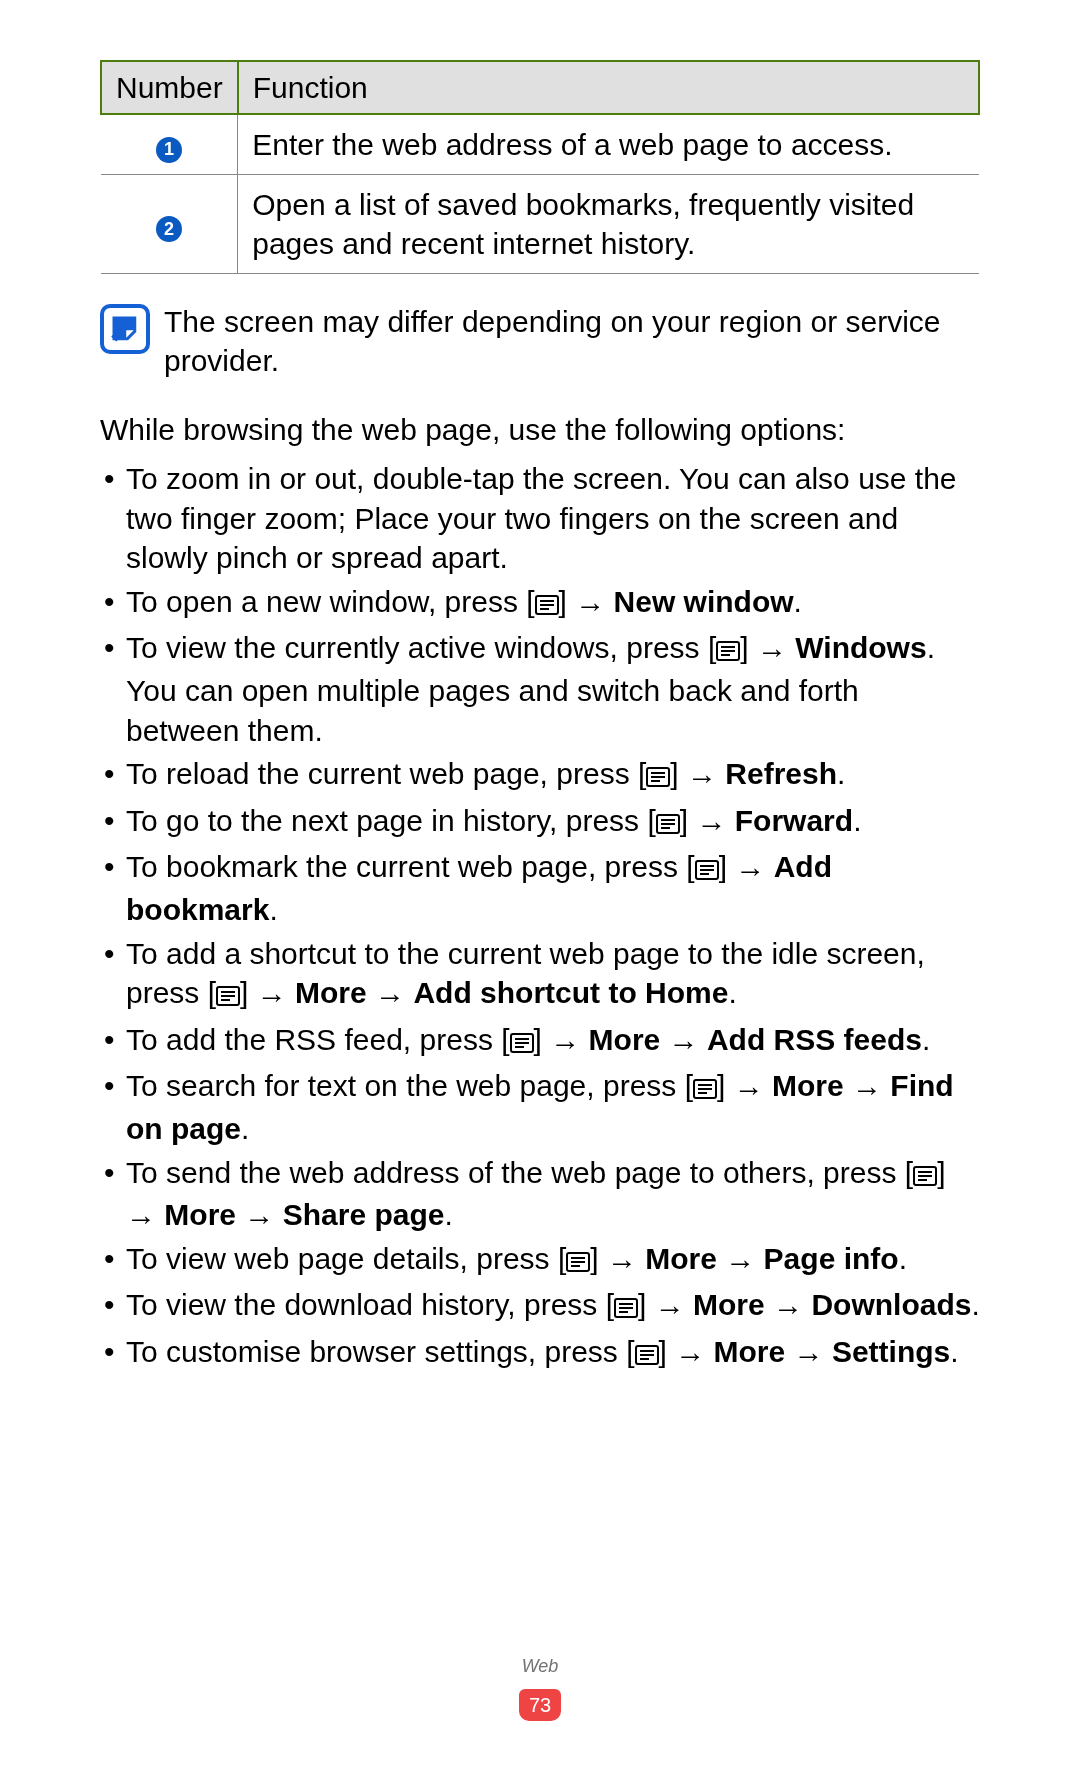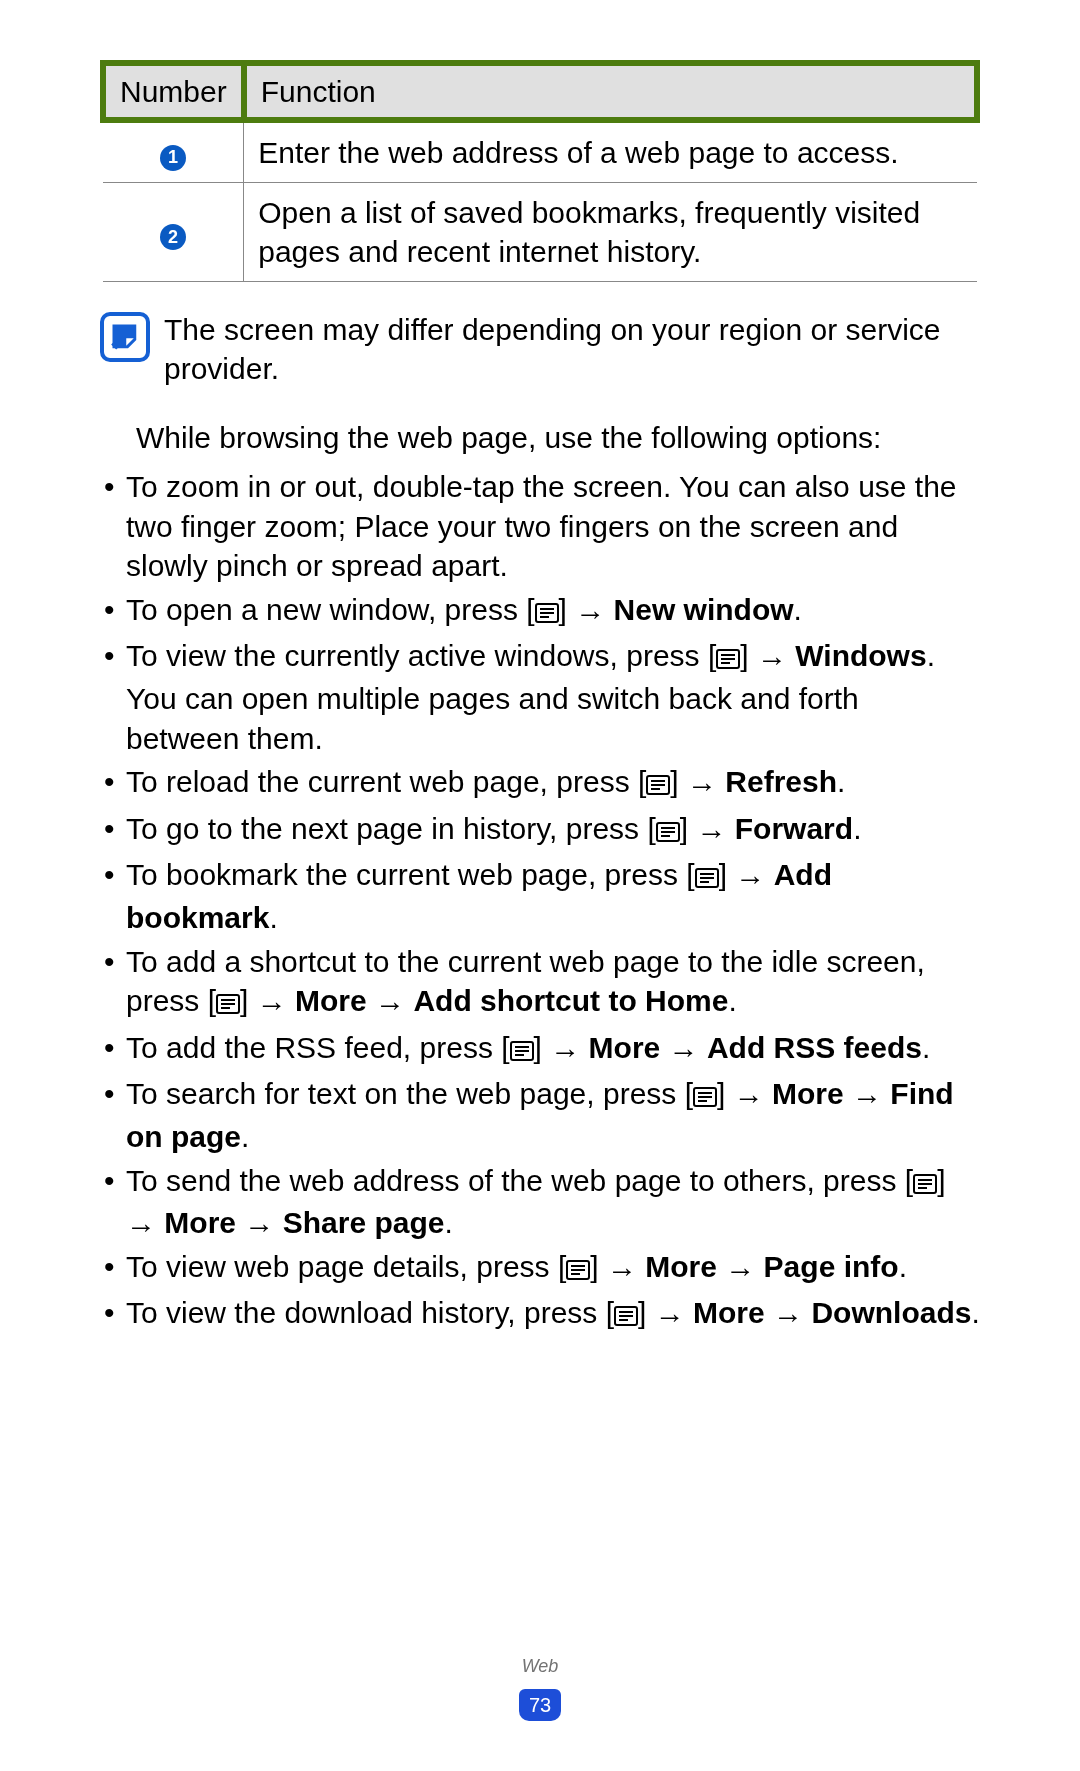--- a/index.html
+++ b/index.html
@@ -14,21 +14,21 @@
     padding: 60px 100px 0 100px;
     line-height: 1.3;
   }
   table.func-table {
     width: 100%;
     border-collapse: collapse;
     margin-bottom: 28px;
   }
   table.func-table th {
     background: #e0e0e0;
-    border: 6px solid #4d7c0f;
+    border: 2px solid #4d7c0f;
     font-weight: normal;
     text-align: left;
     padding: 6px 14px;
     font-size: 30px;
   }
   table.func-table td {
     border-bottom: 1px solid #888;
     padding: 10px 14px;
     vertical-align: middle;
     font-size: 30px;
@@ -62,21 +62,21 @@
     height: 50px;
     border: 4px solid #1560d4;
     border-radius: 10px;
     display: flex;
     align-items: center;
     justify-content: center;
     margin-top: 2px;
   }
   .note-icon svg { width: 30px; height: 30px; }
   .note-text { flex: 1; }
-  .intro { margin-bottom: 10px; margin-left: 36px; }
+  .intro { margin-bottom: 10px; }
   ul.options {
     list-style: none;
     padding-left: 26px;
   }
   ul.options li {
     position: relative;
     padding-left: 0;
     margin-bottom: 4px;
     line-height: 1.32;
   }
@@ -104,21 +104,21 @@
     font-size: 18px;
     color: #737373;
     display: block;
     margin-bottom: 4px;
   }
   .page-badge {
     display: inline-flex;
     align-items: center;
     justify-content: center;
     padding: 3px 10px;
-    background: #1d4ed8;
+    background: #ef4444;
     color: #fff;
     font-size: 20px;
     border-radius: 6px 6px 10px 10px;
   }
 </style>
 </head>
 <body>
 
 <table class="func-table">
   <thead>
@@ -214,18 +214,24 @@
           <line x1="5" y1="6" x2="19" y2="6" stroke="#000" stroke-width="2"></line>
           <line x1="5" y1="10" x2="19" y2="10" stroke="#000" stroke-width="2"></line>
           <line x1="5" y1="14" x2="14" y2="14" stroke="#000" stroke-width="2"></line>
         </svg></span><span>] → </span><span class="b">More</span><span> → </span><span class="b">Page info</span><span>.</span></li>
     <li><span>To view the download history, press [</span><span class="menu-icon"><svg viewBox="0 0 24 20">
           <rect x="1" y="1" width="22" height="18" rx="2" fill="none" stroke="#000" stroke-width="2"></rect>
           <line x1="5" y1="6" x2="19" y2="6" stroke="#000" stroke-width="2"></line>
           <line x1="5" y1="10" x2="19" y2="10" stroke="#000" stroke-width="2"></line>
           <line x1="5" y1="14" x2="14" y2="14" stroke="#000" stroke-width="2"></line>
         </svg></span><span>] → </span><span class="b">More</span><span> → </span><span class="b">Downloads</span><span>.</span></li>
+    <li><span>To customise browser settings, press [</span><span class="menu-icon"><svg viewBox="0 0 24 20">
+          <rect x="1" y="1" width="22" height="18" rx="2" fill="none" stroke="#000" stroke-width="2"></rect>
+          <line x1="5" y1="6" x2="19" y2="6" stroke="#000" stroke-width="2"></line>
+          <line x1="5" y1="10" x2="19" y2="10" stroke="#000" stroke-width="2"></line>
+          <line x1="5" y1="14" x2="14" y2="14" stroke="#000" stroke-width="2"></line>
+        </svg></span><span>] → </span><span class="b">More</span><span> → </span><span class="b">Settings</span><span>.</span></li>
   </ul>
 
 <div class="footer">
   <span class="footer-label">Web</span>
   <span class="page-badge">73</span>
 </div>
 
 </body></html>

